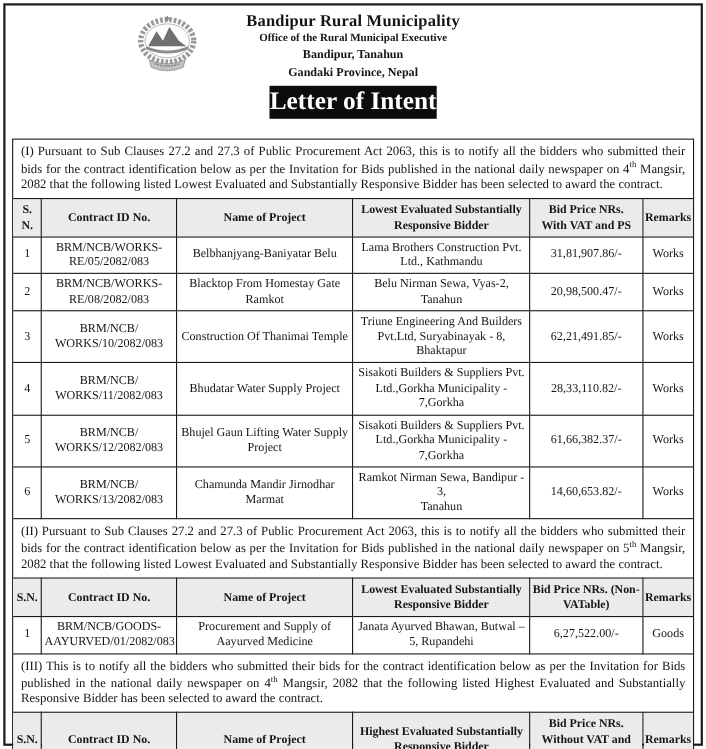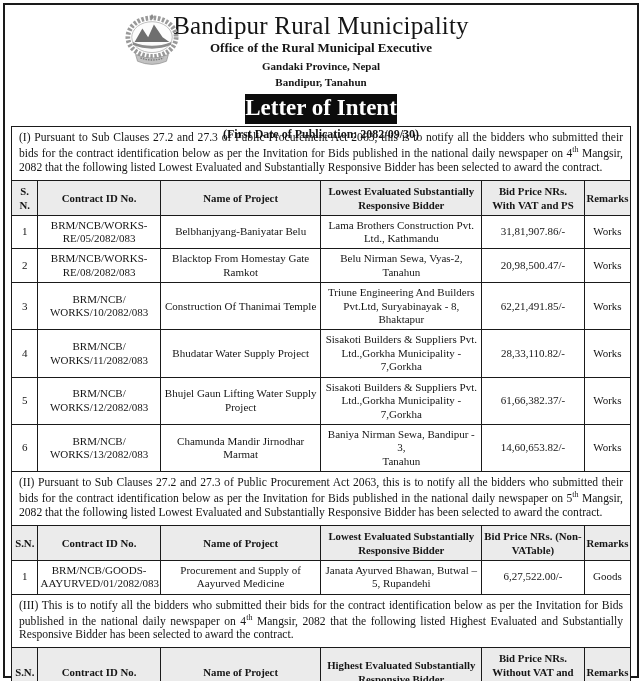--- a/index.html
+++ b/index.html
@@ -9,22 +9,22 @@
     font-family:"Liberation Serif", serif;
   }
   .frame {
     position:absolute; top:3px; left:3px; right:3px; bottom:3px;
     border:2.5px solid var(--border_color,#1f1f1f);
     padding:4px 6px 0 6px; box-sizing:border-box;
   }
   
   .header { position:relative; text-align:center; height:117px; }
   .logo { position:absolute; left:112px; top:5px; width:58px; height:54px; }
-  .title { font-size:25px; font-weight:normal; letter-spacing:.2px; padding-top:3px; }
-  .office { font-size:13px; font-weight:bold; margin-top:0px; }
+  .title { font-size:15px; font-weight:bold; letter-spacing:.2px; padding-top:3px; }
+  .office { font-size:10px; font-weight:bold; margin-top:0px; }
   .addr { font-size:11px; font-weight:bold; margin-top:4px; }
   .banner {
     display:inline-block; background:var(--banner_bg,#0c0c0c); color:var(--banner_text,#ffffff);
     font-size:23px; font-weight:bold; line-height:1.05; padding:2px 0 4px; margin-top:6px;
   }
   .pub { font-size:12px; font-weight:bold; margin-top:3px; }
   
   .content { border:1.5px solid var(--border_color,#141414); }
   .para { font-size:11.6px; line-height:1.2; text-align:justify; padding:4px 7px 5px; }
   .para sup { font-size:8px; }
@@ -51,24 +51,23 @@
         <ellipse cx="30" cy="24" rx="25" ry="20" fill="none" stroke="#9a9a9a" stroke-width="5" stroke-dasharray="2.6 1.7"></ellipse>
         <ellipse cx="30" cy="24" rx="21" ry="16" fill="#fcfcfc" stroke="#ababab" stroke-width="0.8"></ellipse>
         <path d="M12 29 L20 15 L26 24 L32 11 L41 24 L48 29 Z" fill="#6f6f6f"></path>
         <path d="M10 29 Q30 37 50 29 L50 32 Q30 40 10 32 Z" fill="#8c8c8c"></path>
         <path d="M28 3 l2 -3 l2 3 l-2 3 z" fill="#8a8a8a"></path>
         <path d="M13 42 q17 7.5 34 0 l-2 7 q-15 6.5 -30 0 z" fill="#c2c2c2" stroke="#8a8a8a" stroke-width="0.7"></path>
         <path d="M18 45.5 q12 4.5 24 0" fill="none" stroke="#7a7a7a" stroke-width="1.4" stroke-dasharray="1.6 1.1"></path>
       </svg>
       <div class="title">Bandipur Rural Municipality</div>
       <div class="office">Office of the Rural Municipal Executive</div>
+      <div class="addr">Bandipur, Tanahun</div>
       <div class="addr">Gandaki Province, Nepal</div>
-      <div class="addr">Bandipur, Tanahun</div>
       <div><span class="banner">Letter of Intent</span></div>
-      <div class="pub">(First Date of Publication: 2082/09/30)</div>
     </div>
 
     <div class="content">
 
       <div class="para"><span>(I) Pursuant to Sub Clauses 27.2 and 27.3 of Public Procurement Act 2063, this is to notify all the bidders who submitted their bids for the contract identification below as per the Invitation for Bids published in the national daily newspaper on 4</span><sup>th</sup><span> Mangsir, 2082 that the following listed Lowest Evaluated and Substantially Responsive Bidder has been selected to award the contract.</span></div>
 
       <table>
         <colgroup>
           <col style="width:4.2%">
             <col style="width:19.8%">
@@ -141,21 +140,21 @@
               <td>Sisakoti Builders &amp; Suppliers Pvt.
 Ltd.,Gorkha Municipality - 7,Gorkha</td>
               <td>61,66,382.37/-</td>
               <td>Works</td>
             </tr>
             <tr>
               <td>6</td>
               <td>BRM/NCB/
 WORKS/13/2082/083</td>
               <td>Chamunda Mandir Jirnodhar Marmat</td>
-              <td>Baniya Nirman Sewa, Bandipur - 3,
+              <td>Ramkot Nirman Sewa, Bandipur - 3,
 Tanahun</td>
               <td>14,60,653.82/-</td>
               <td>Works</td>
             </tr>
           </tbody>
         </table>
 
       <div class="para"><span>(II) Pursuant to Sub Clauses 27.2 and 27.3 of Public Procurement Act 2063, this is to notify all the bidders who submitted their bids for the contract identification below as per the Invitation for Bids published in the national daily newspaper on 5</span><sup>th</sup><span> Mangsir, 2082 that the following listed Lowest Evaluated and Substantially Responsive Bidder has been selected to award the contract.</span></div>
 
       <table>

